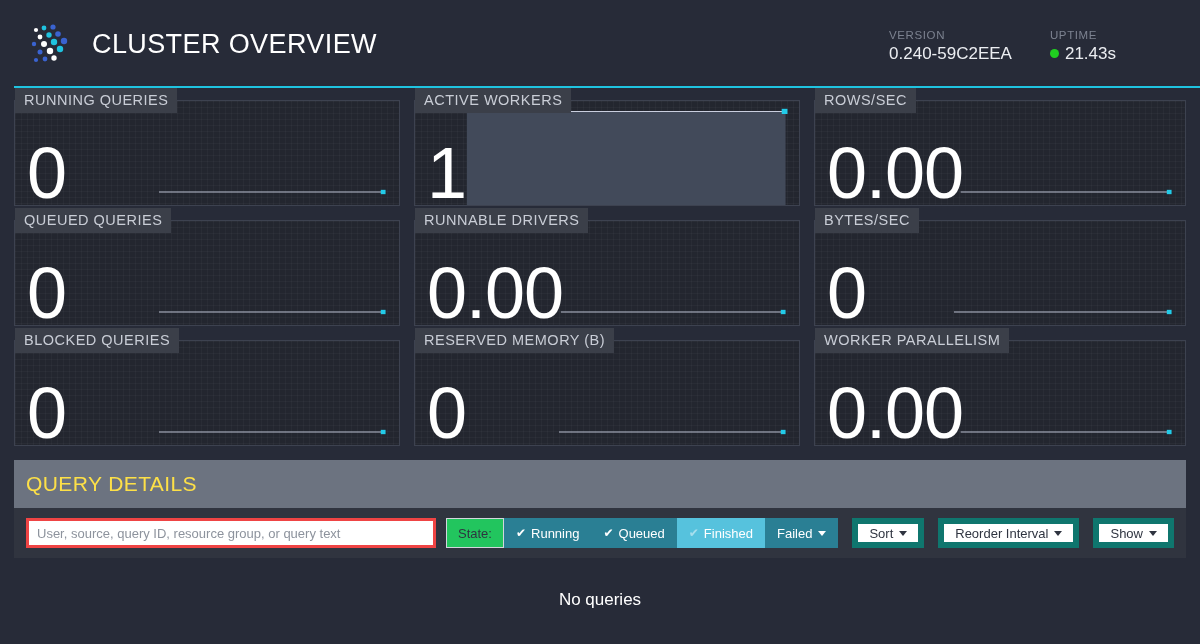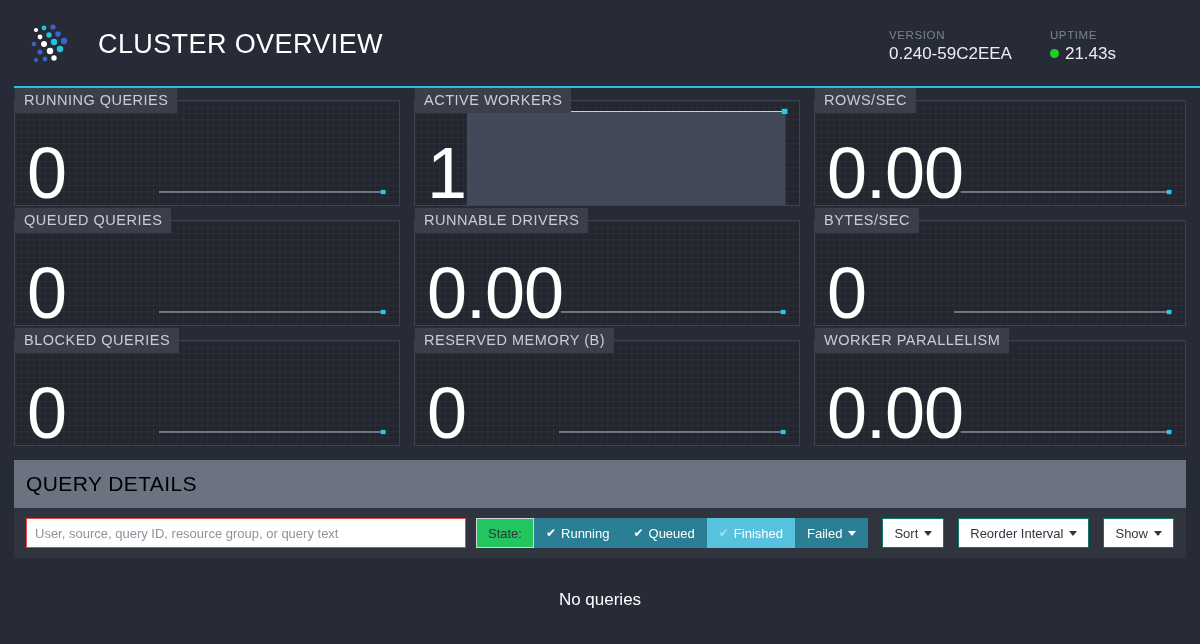--- a/index.html
+++ b/index.html
@@ -30,21 +30,21 @@
     padding: 0 18px 0 28px;
     display: flex;
     align-items: center;
     justify-content: space-between;
     background: #272b38;
     position: relative;
   }
   .header-left {
     display: flex;
     align-items: center;
-    gap: 18px;
+    gap: 12px;
   }
   .logo {
     width: 52px;
     height: 48px;
     display: block;
   }
   .brand-title {
     font-size: 27px;
     font-weight: 400;
     letter-spacing: 0.4px;
@@ -157,33 +157,33 @@
   .qd-header {
     background: #6c7380;
     height: 48px;
     display: flex;
     align-items: center;
     padding: 0 0 0 12px;
   }
   .qd-title {
     font-size: 21px;
     letter-spacing: 0.4px;
-    color: #000000;
+    color: #fde047;
   }
   .qd-toolbar {
     background: #30343f;
     padding: 10px 12px;
     display: flex;
     align-items: center;
     gap: 10px;
   }
   .search-input {
     flex: 1 1 auto;
     height: 30px;
-    border: 1px solid #ef4444;
+    border: 3px solid #ef4444;
     background: #ffffff;
     color: #3a3f4a;
     font-size: 13px;
     font-family: "Liberation Sans", sans-serif;
     padding: 0 8px;
     outline: none;
     min-width: 0;
   }
   .search-input::placeholder { color: #8d939d; }
 
@@ -216,21 +216,21 @@
     border-color: #2a7f94;
   }
   .btn-teal-light {
     background: #56c2dd;
     color: #ffffff;
     border-color: #56c2dd;
   }
   .btn-white {
     background: #ffffff;
     color: #2f3440;
-    border: 1px solid #0f766e;
+    border: 6px solid #0f766e;
     margin-left: 4px;
   }
   .check { margin-right: 5px; font-size: 12px; }
   .check-faded { color: rgba(255,255,255,0.48); }
   .caret {
     display: inline-block;
     margin-left: 6px;
     width: 0; height: 0;
     border-left: 4px solid transparent;
     border-right: 4px solid transparent;

